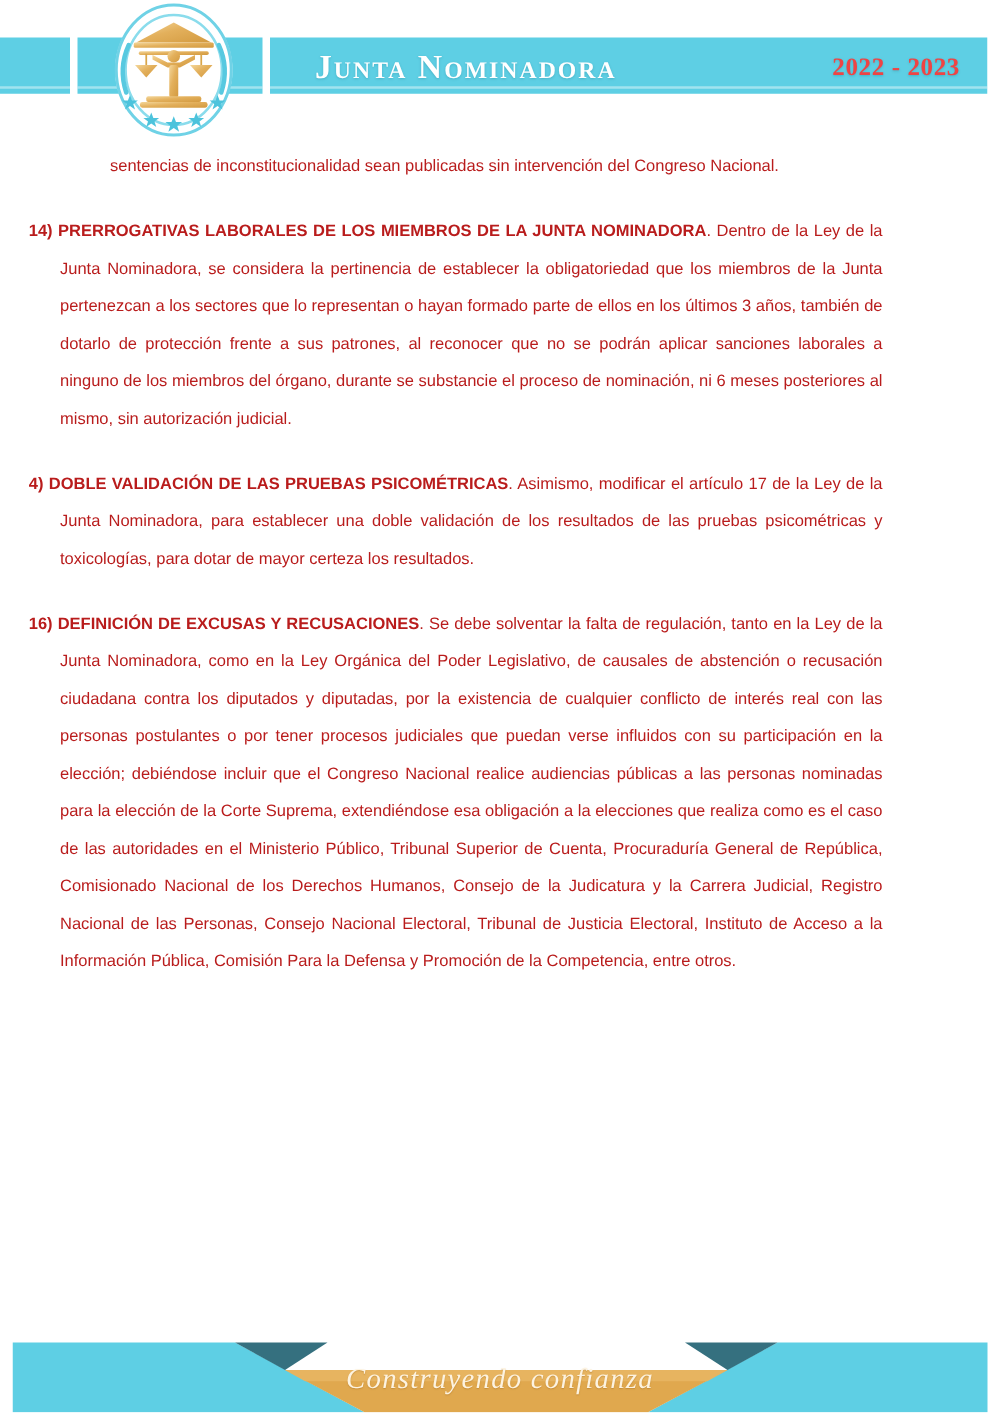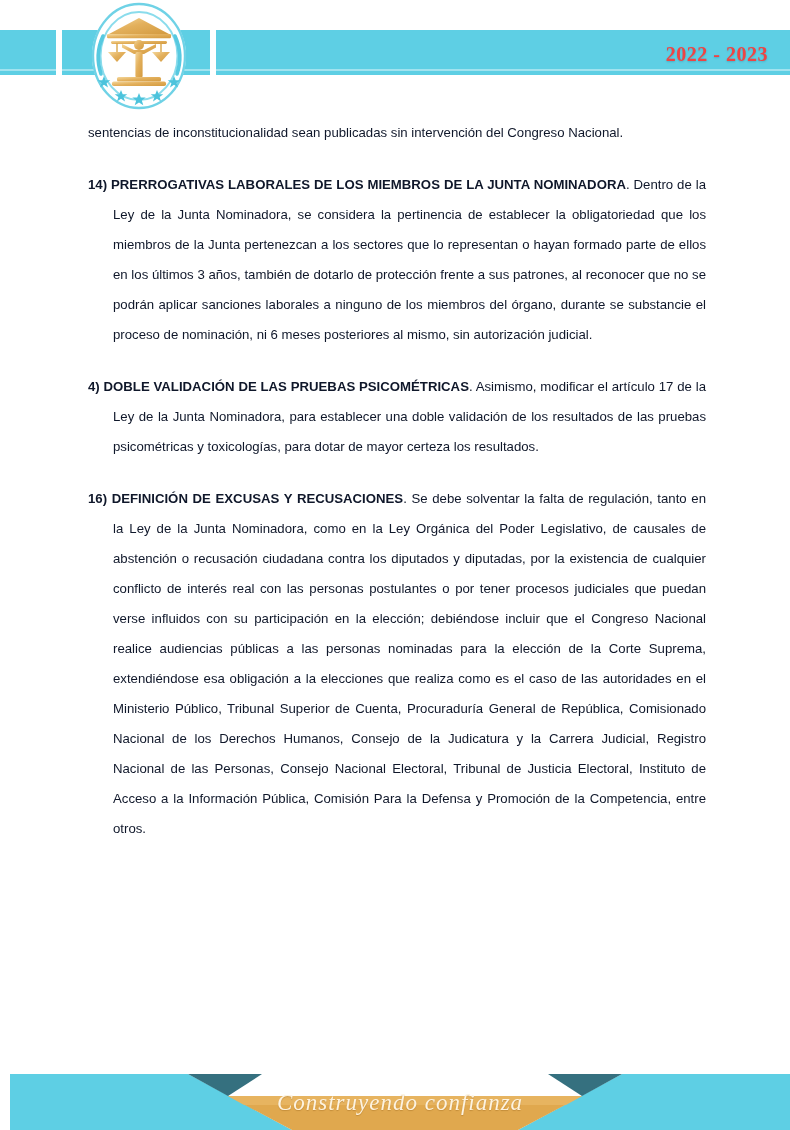--- a/index.html
+++ b/index.html
@@ -87,28 +87,28 @@
     position: absolute;
     left: 0;
     top: 118px;
     width: 790px;
   }
   .para {
     margin: 0 0 0 0;
     padding: 0 84px 0 88px;
     font-size: 13.2px;
     line-height: 30px;
-    color: #0f172a;
+    color: #b91c1c;
     text-align: justify;
     text-justify: inter-word;
     hyphens: none;
   }
   .para + .para { margin-top: 22px; }
   .para.hanging {
-    padding-left: 113px;
+    padding-left: 48px;
     text-indent: -25px;
   }
   .para .lead {
     font-weight: 700;
   }
 
   
   .footer {
     position: absolute;
     left: 0;
@@ -182,20 +182,21 @@
 
       <polygon points="27,76 28.7,80.3 33.3,80.3 29.6,83.1 31,87.5 27,84.8 23,87.5 24.4,83.1 20.7,80.3 25.3,80.3" fill="#4cc3dc"></polygon>
       <polygon points="97,76 98.7,80.3 103.3,80.3 99.6,83.1 101,87.5 97,84.8 93,87.5 94.4,83.1 90.7,80.3 95.3,80.3" fill="#4cc3dc"></polygon>
 
       <polygon points="44,90 45.7,94.3 50.3,94.3 46.6,97.1 48,101.5 44,98.8 40,101.5 41.4,97.1 37.7,94.3 42.3,94.3" fill="#4cc3dc"></polygon>
       <polygon points="62,93 63.8,97.6 68.7,97.6 64.8,100.6 66.3,105.3 62,102.4 57.7,105.3 59.2,100.6 55.3,97.6 60.2,97.6" fill="#4cc3dc"></polygon>
       <polygon points="80,90 81.7,94.3 86.3,94.3 82.6,97.1 84,101.5 80,98.8 76,101.5 77.4,97.1 73.7,94.3 78.3,94.3" fill="#4cc3dc"></polygon>
     </svg>
   </div>
 
+  <div class="header-title">Junta Nominadora</div>
 
   <div class="header-years">2022 - 2023</div>
 </div>
 
 <div class="content">
 
   <p class="para">
     <span>sentencias de inconstitucionalidad sean publicadas sin intervención del Congreso Nacional.</span>
   </p>
 

